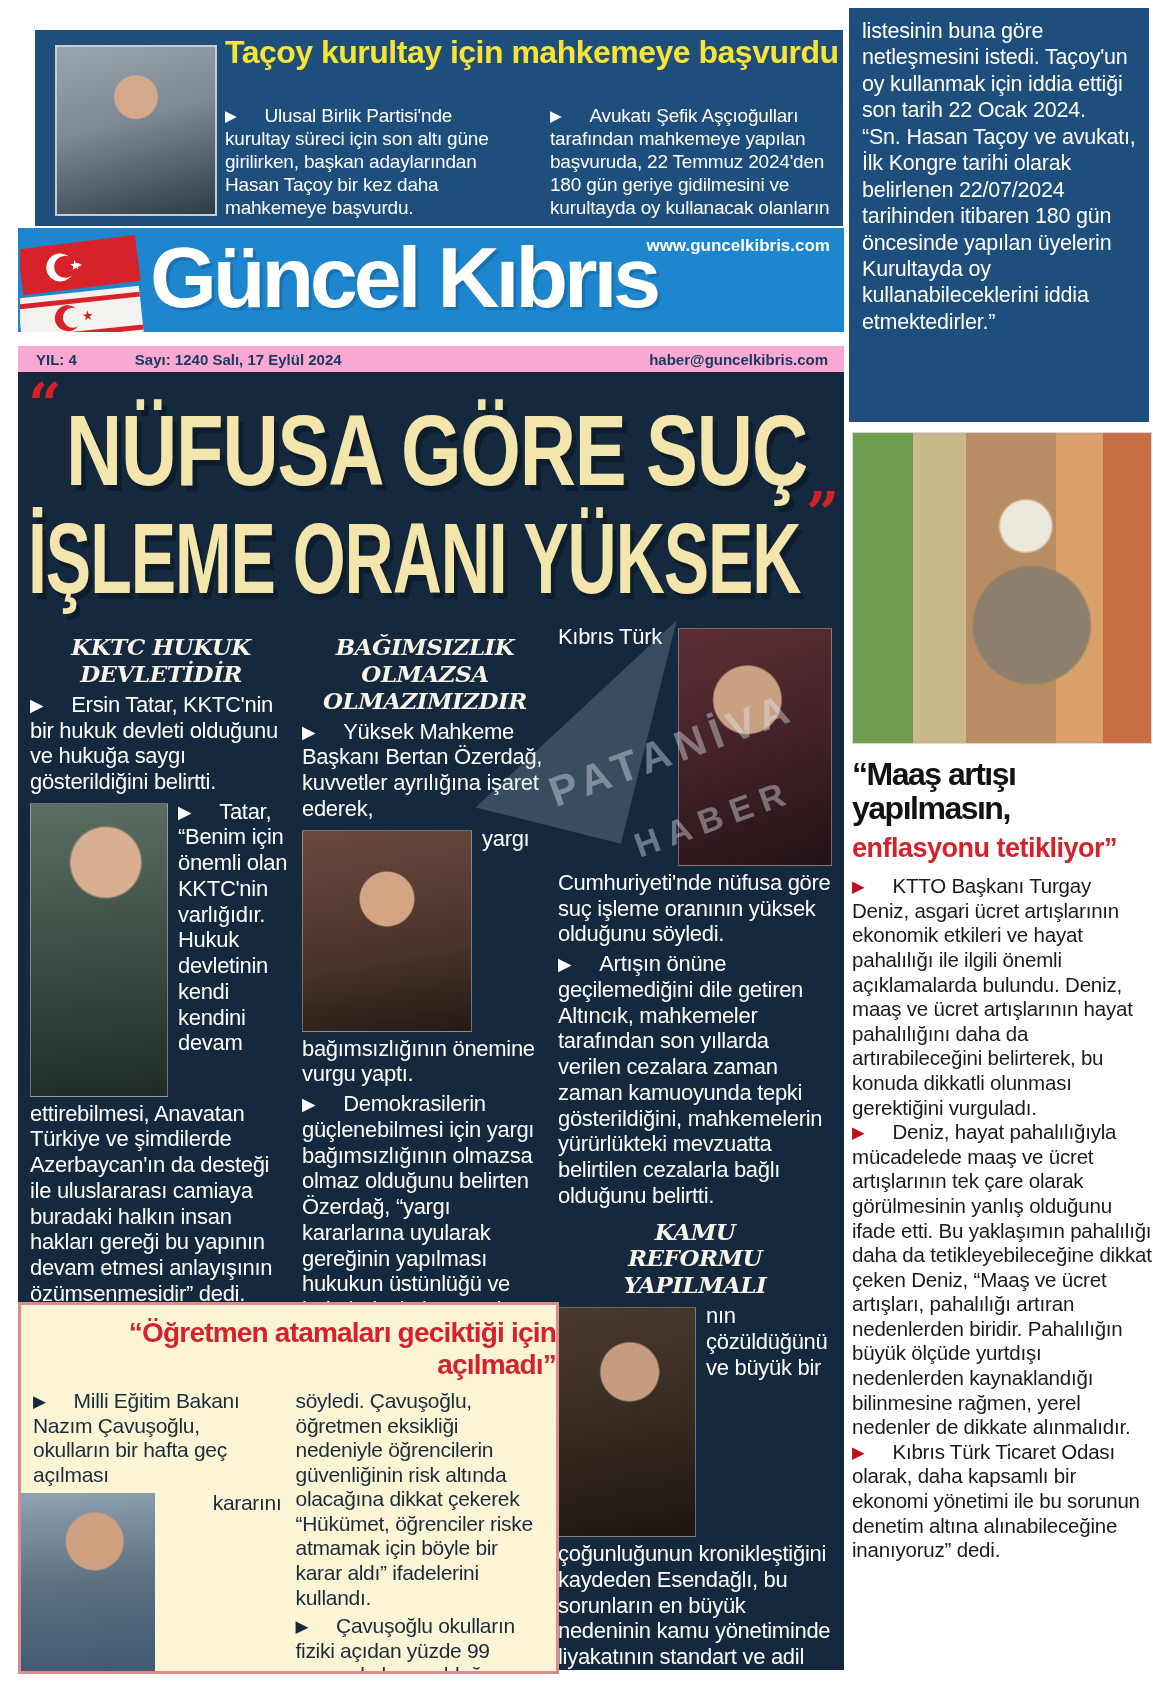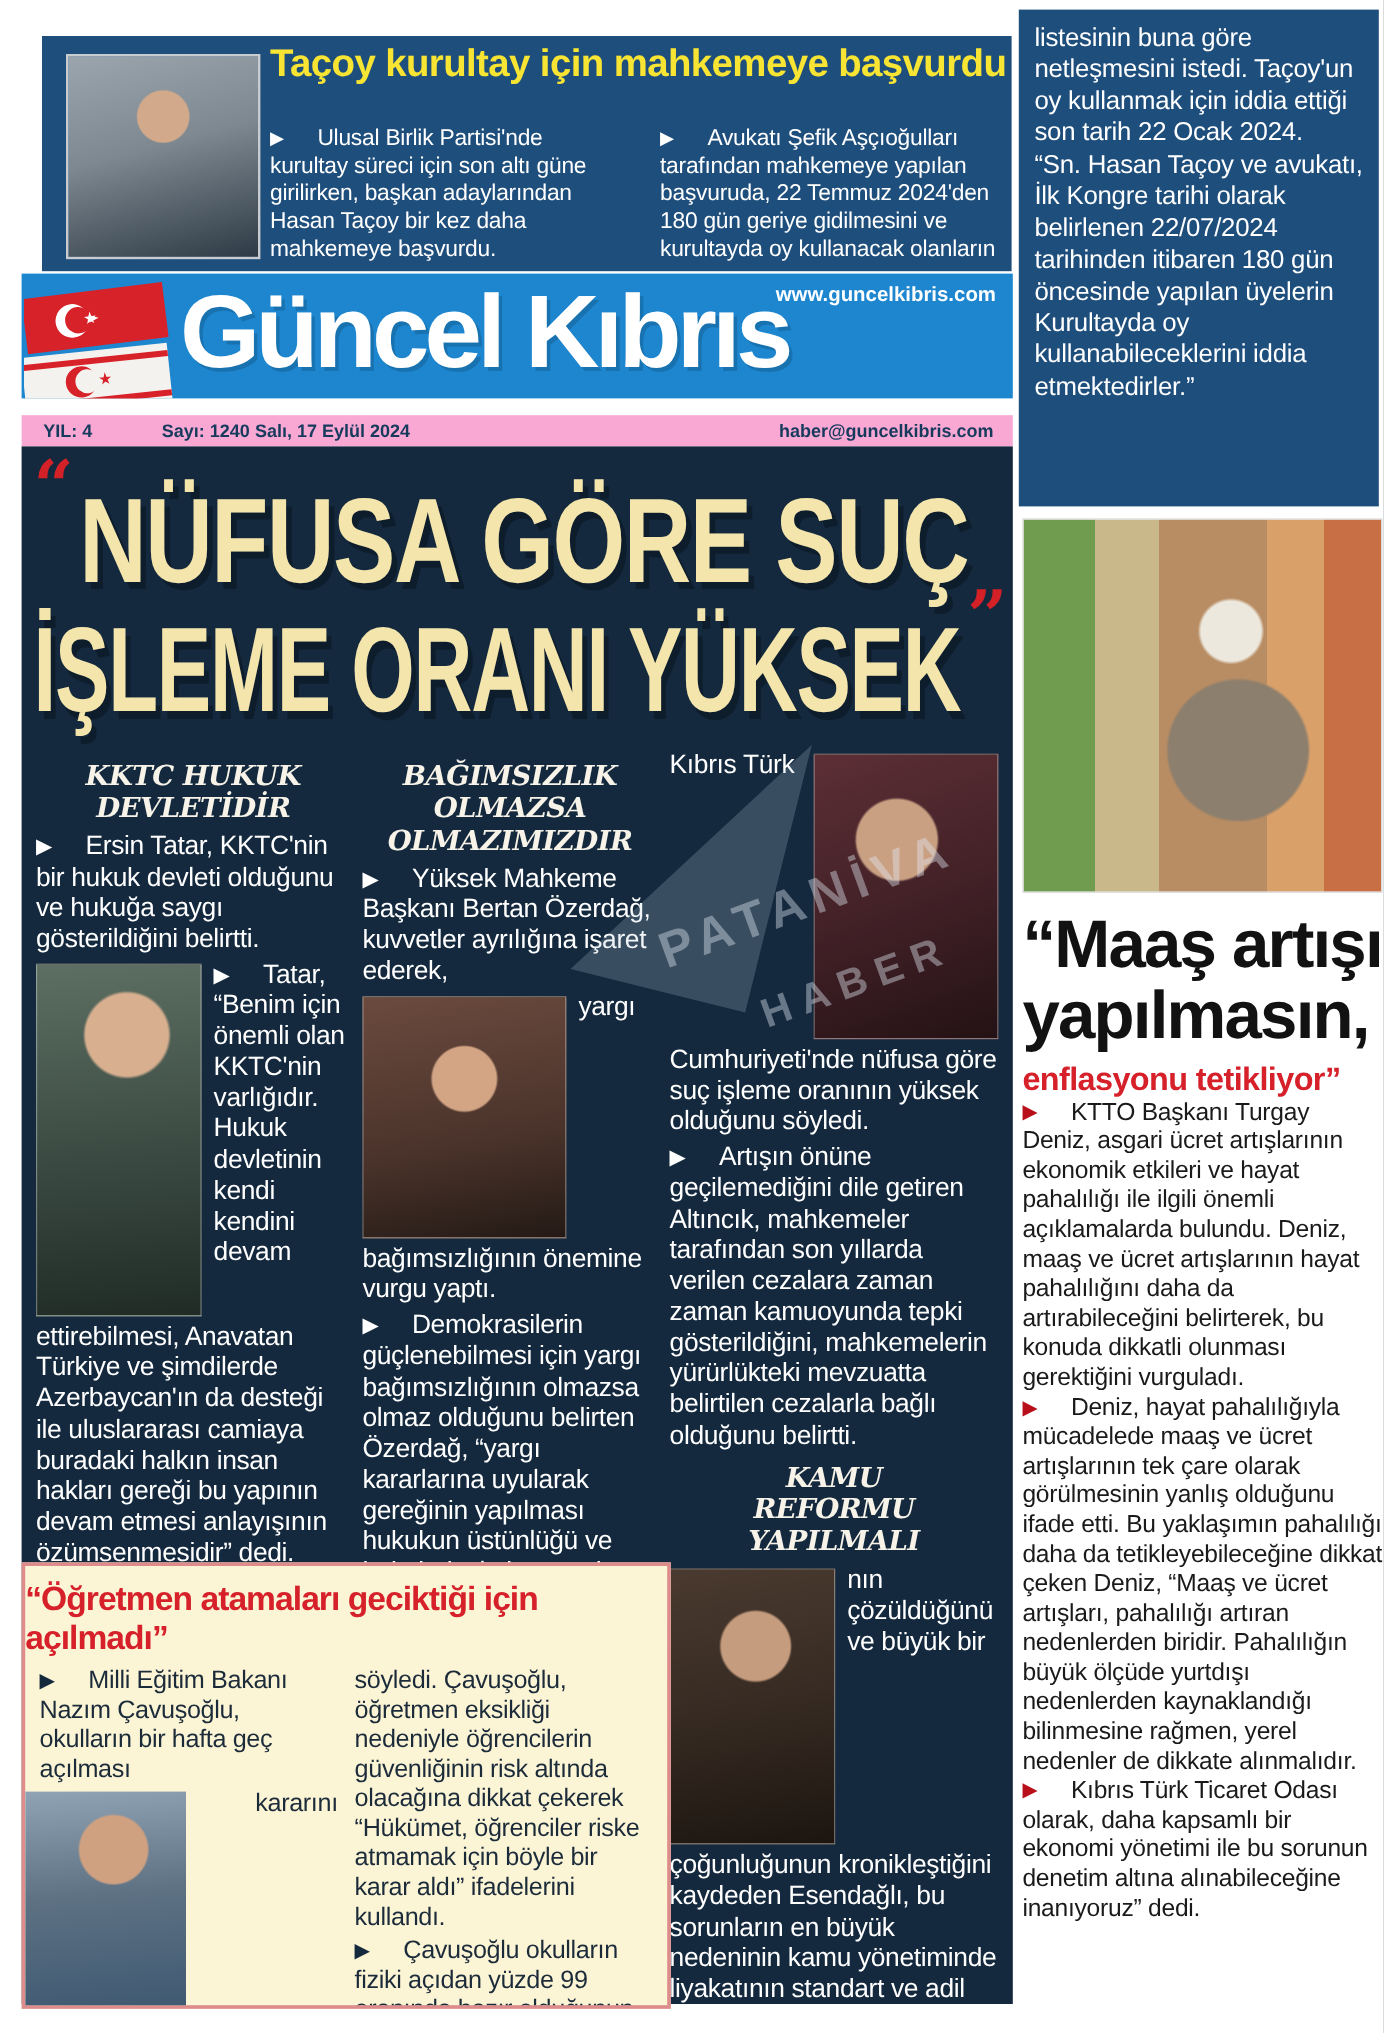--- a/index.html
+++ b/index.html
@@ -72,43 +72,43 @@
       transform:rotate(-20deg);pointer-events:none;}
   .wm1{left:-136px;top:96px;font-size:42px;letter-spacing:7px;}
   .wm2{left:-48px;top:170px;font-size:34px;letter-spacing:9px;}
   .wm-tri{position:absolute;left:-178px;top:-30px;width:0;height:0;pointer-events:none;
       border-left:150px solid transparent;border-bottom:230px solid rgba(185,205,220,0.22);
       transform:rotate(14deg);}
 
   
   .yellow-box{position:absolute;left:18px;top:1302px;width:541px;height:372px;background:#fbf4d5;
      border:3px solid #dd8b8b;box-sizing:border-box;overflow:hidden;}
-  .yb-headline{text-align:left;color:#d6202a;font-weight:bold;font-size:28px;margin-top:12px;
+  .yb-headline{text-align:right;color:#d6202a;font-weight:bold;font-size:28px;margin-top:12px;
      letter-spacing:-0.8px;}
   .yb-cols{display:flex;gap:14px;padding:8px 12px 0 12px;color:#1c2b3a;font-size:21px;line-height:1.17;
      letter-spacing:-0.3px;}
   .yb-c{width:250px;}
   .yb-cols p{margin:0 0 4px 0;}
   .yb-cols .blt{color:#15293c;}
   .ph-cavusoglu{width:134px;height:220px;border:none;float:left;margin:2px 10px 0 -12px;
      background:radial-gradient(circle at 55% 22%, #cfa181 0 15%, rgba(0,0,0,0) 16%),
      linear-gradient(175deg,#8fa3b5 0%,#5d7183 40%,#33506b 100%);}
   .wrap-right{text-align:right;}
 
   
   .right-col{position:absolute;left:852px;top:432px;width:300px;}
   .ph-market{width:298px;height:310px;border:1px solid #d8d8d8;
      background:
        radial-gradient(circle at 58% 30%, #ece8de 0 9%, rgba(0,0,0,0) 10%),
        radial-gradient(circle at 60% 62%, #8d7f6d 0 22%, rgba(0,0,0,0) 23%),
        linear-gradient(90deg,#6f9c4f 0 20%,#c9b98a 20% 38%,#b98d63 38% 68%,#d9a06a 68% 84%,#c96f45 84% 100%);}
-  .rc-headline{margin-top:14px;color:#121212;font-weight:bold;font-size:56px;line-height:1.05;
+  .rc-headline{margin-top:14px;color:#121212;font-weight:bold;font-size:32px;line-height:1.05;
      letter-spacing:-1.5px;}
   .rc-sub{margin-top:8px;color:#d6202a;font-weight:bold;font-size:27px;letter-spacing:-0.5px;}
-  .rc-body{margin-top:0;color:#1a1a1a;font-size:20.5px;line-height:1.2;letter-spacing:-0.2px;}
+  .rc-body{margin-top:10px;color:#1a1a1a;font-size:20.5px;line-height:1.2;letter-spacing:-0.2px;}
   .rc-body p{margin:0;}
   .rc-body .blt{color:#b90f1a;}
 </style>
 </head>
 <body>
 
 <div class="page">
 
   <div class="top-box">
     <span class="top-photo"></span>

